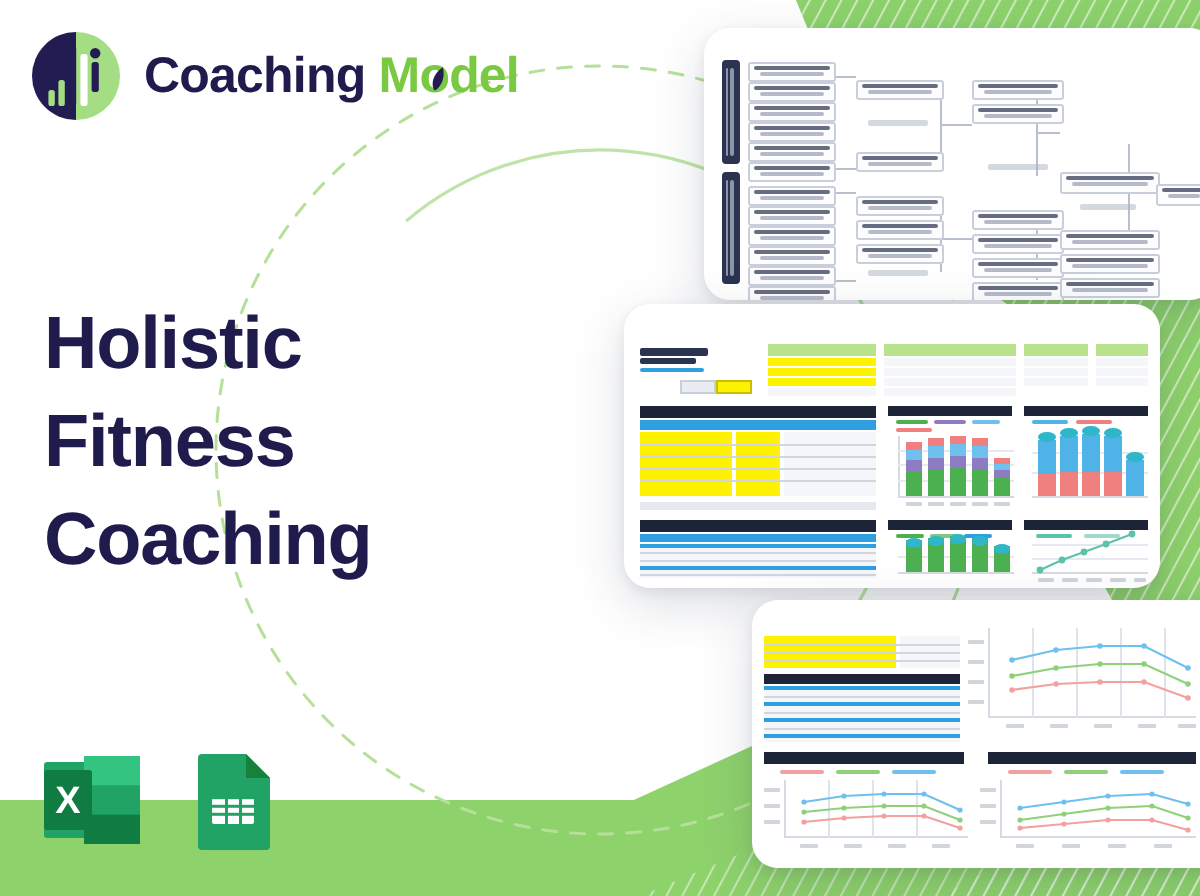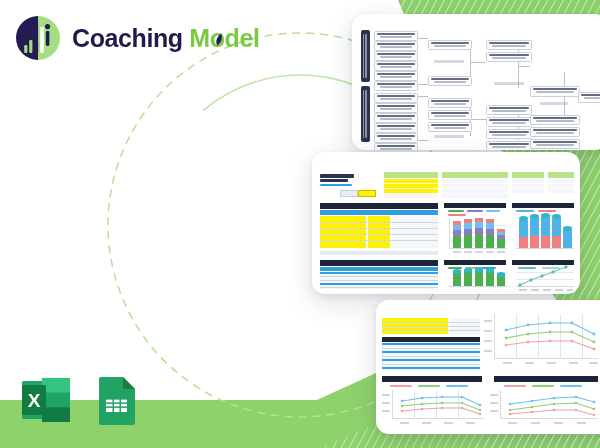--- a/index.html
+++ b/index.html
@@ -127,20 +127,25 @@
       <rect x="10.2" y="31" width="3.2" height="8" rx="1.3" fill="#a5dd84"></rect>
       <circle cx="33.6" cy="12.6" r="2.6" fill="#221c52"></circle>
     </svg>
     <div class="logo-text">
       <span class="w1">Coaching</span><span>&nbsp;</span><span class="w2">M</span><span class="logo-o"><span class="w2">o</span><svg style="position:absolute;left:4px;top:7px;width:9px;height:13px" viewBox="0 0 9 13">
             <path d="M7.4,0.6 C8.6,5 7.2,10 3.4,12.4 C1.2,9.6 2.2,4 7.4,0.6 Z" fill="#221c52"></path>
           </svg></span><span class="w2">del</span>
     </div>
   </div>
 
+  <div class="headline">
+    <div>Holistic</div>
+    <div>Fitness</div>
+    <div>Coaching</div>
+  </div>
 
   <div class="app-icons">
     <svg class="app-icon" viewBox="0 0 52 52">
       <rect x="2" y="7" width="28" height="38" rx="1.5" fill="#21a366"></rect>
       <rect x="22" y="4" width="28" height="44" rx="1.5" fill="#33c481"></rect>
       <rect x="22" y="4" width="28" height="14.6" fill="#33c481"></rect>
       <rect x="22" y="18.6" width="28" height="14.6" fill="#21a366"></rect>
       <rect x="22" y="33.2" width="28" height="14.8" fill="#107c41"></rect>
       <rect x="2" y="11" width="24" height="30" rx="1.5" fill="#107c41"></rect>
       <text x="14" y="32.5" font-family="Liberation Sans, sans-serif" font-size="19" font-weight="700" fill="#ffffff" text-anchor="middle">X</text>

